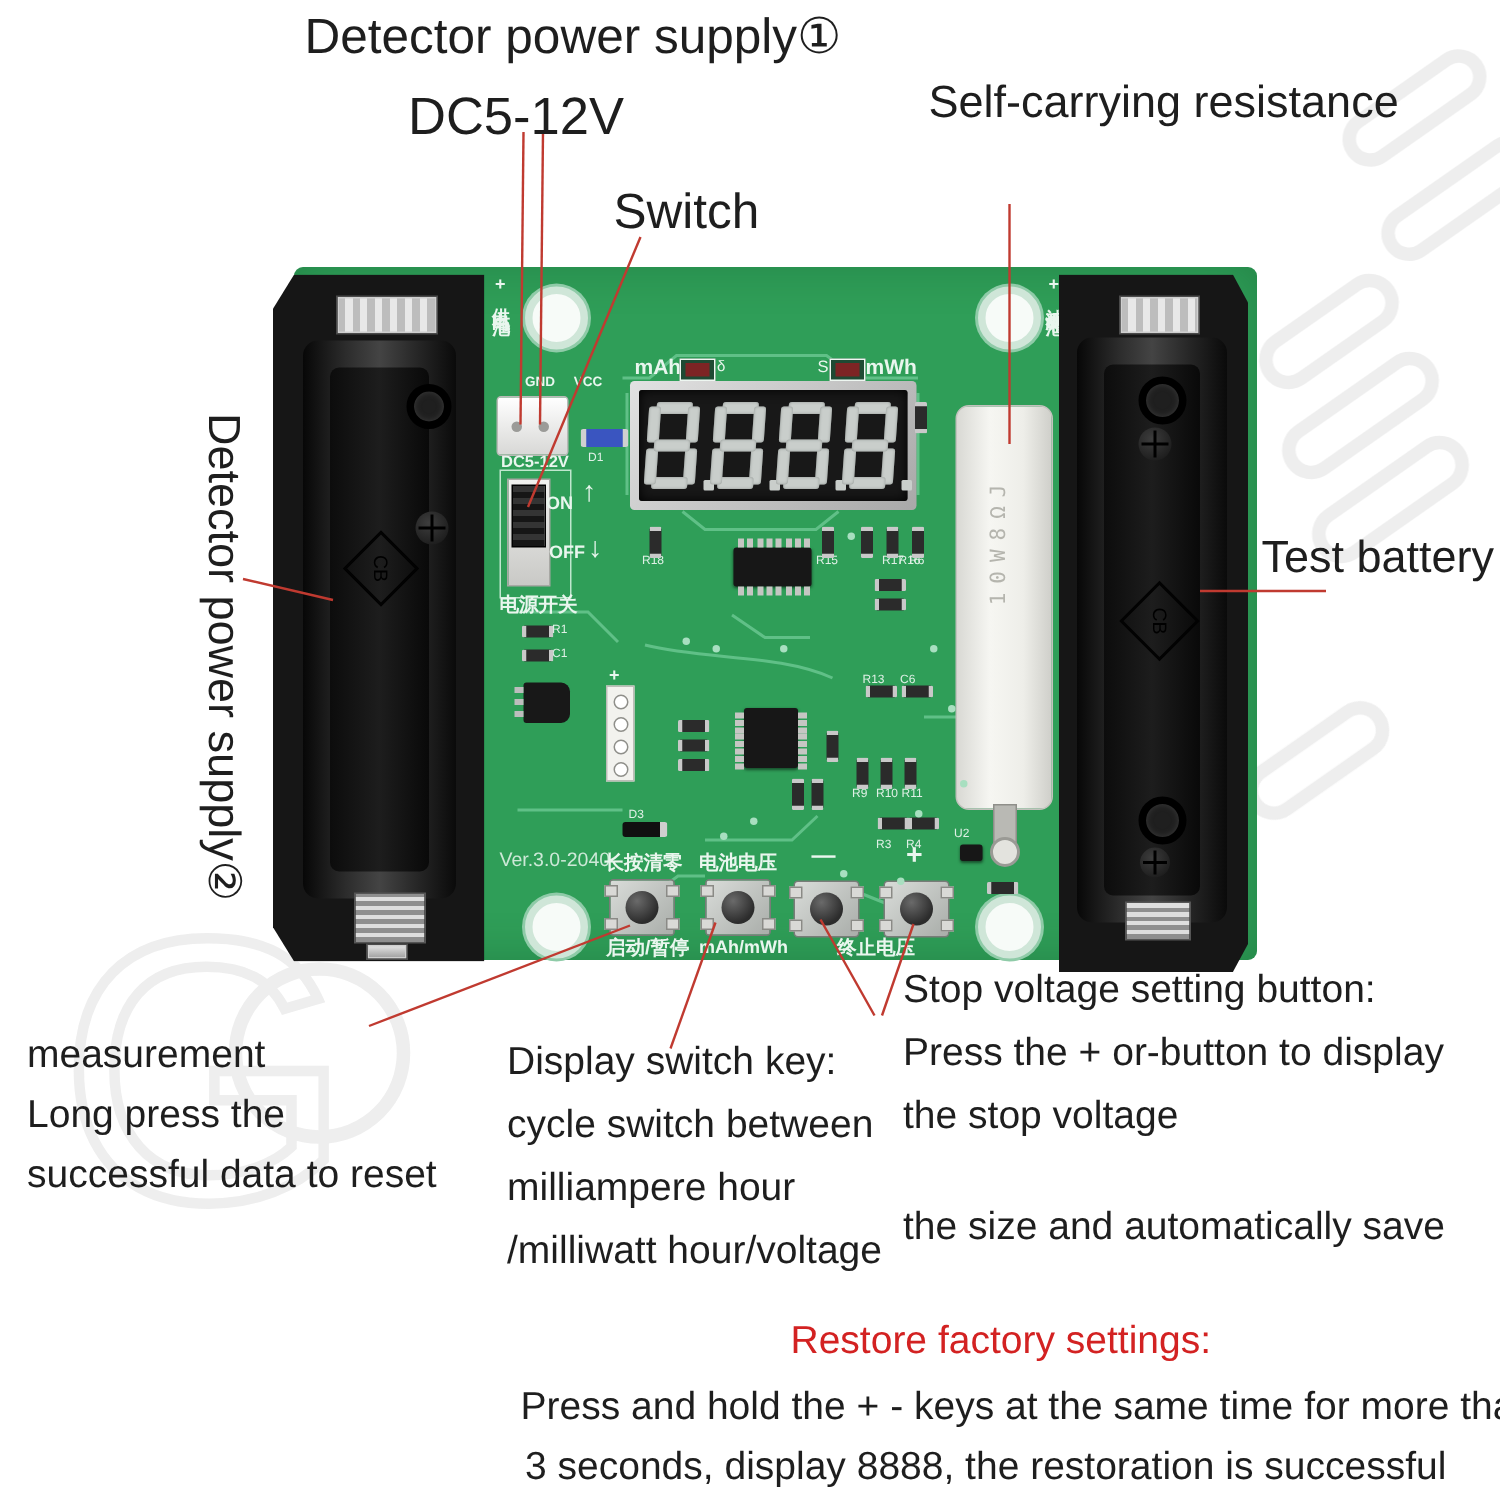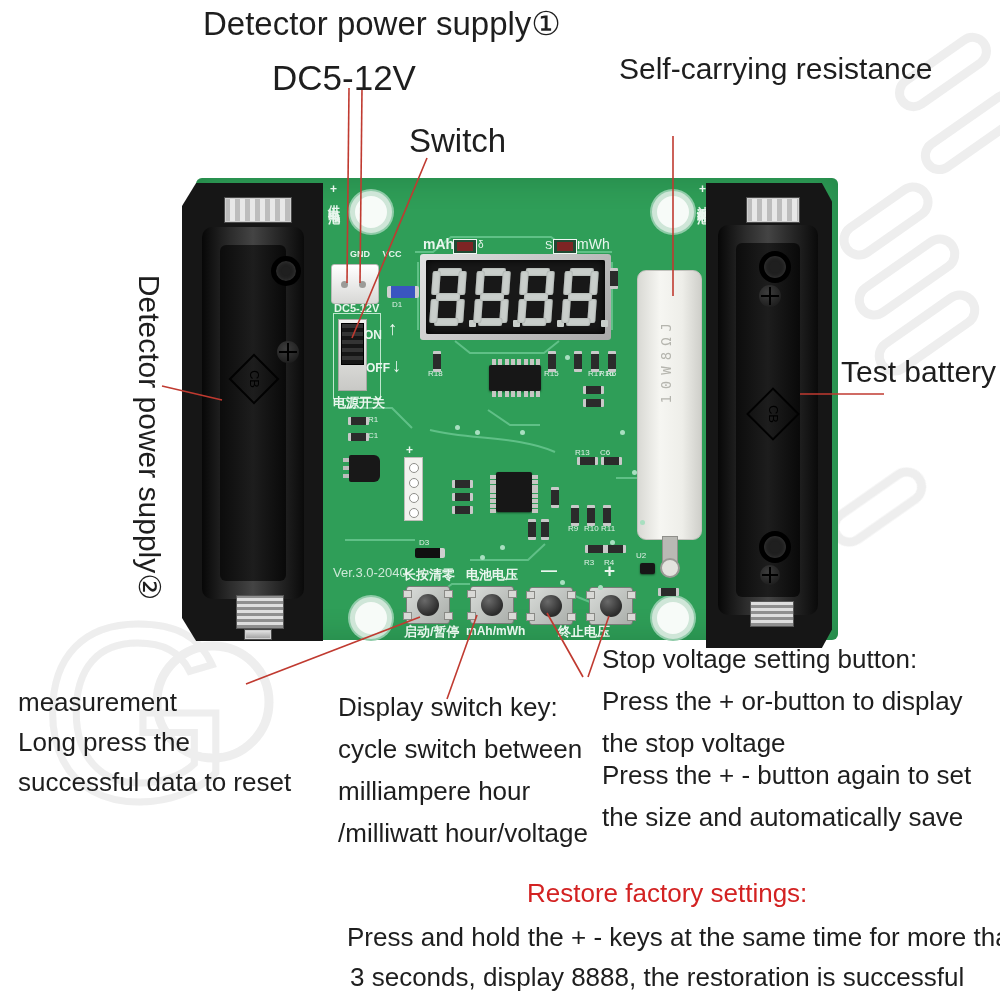--- a/index.html
+++ b/index.html
@@ -149,21 +149,21 @@
 
   <div class="silk" style="left:423px;top:236px;z-index:1;font-size:14px;font-weight:bold">mAh</div>
   <div class="ledbox" style="left:453px;top:239px;width:22px;height:13px;z-index:1">
       <i></i>
     </div>
   <div class="silk" style="left:478px;top:239px;z-index:1;font-size:10px">δ</div>
   <div class="silk" style="left:545px;top:239px;z-index:1;font-size:11px">S</div>
   <div class="ledbox" style="left:553px;top:239px;width:22px;height:13px;z-index:1">
       <i></i>
     </div>
-  <div class="silk" style="left:577px;top:236px;z-index:1;font-size:14px;font-weight:normal">mWh</div>
+  <div class="silk" style="left:577px;top:236px;z-index:1;font-size:14px;font-weight:bold">mWh</div>
   <div id="disp-frame" style="z-index:1"></div>
   <div id="disp" style="z-index:1">
       <div class="digit" style="left: 5px; top: 8px;">
         <i class="seg" style="left: 5px; top: 0px; width: 24px; height: 8px;"></i>
         <i class="seg" style="left: 26px; top: 3px; width: 8px; height: 24px;"></i>
         <i class="seg" style="left: 26px; top: 31px; width: 8px; height: 24px;"></i>
         <i class="seg" style="left: 5px; top: 50px; width: 24px; height: 8px;"></i>
         <i class="seg" style="left: 0px; top: 31px; width: 8px; height: 24px;"></i>
         <i class="seg" style="left: 0px; top: 3px; width: 8px; height: 24px;"></i>
         <i class="seg" style="left: 5px; top: 25px; width: 24px; height: 8px;"></i>
@@ -337,21 +337,20 @@
   <div class="abs" style="left:338px;top:686px;z-index:5">
     <div class="ann" style="position:static;line-height:42px">Display switch key:</div>
     <div class="ann" style="position:static;line-height:42px">cycle switch between</div>
     <div class="ann" style="position:static;line-height:42px">milliampere hour</div>
     <div class="ann" style="position:static;line-height:42px">/milliwatt hour/voltage</div>
   </div>
 
   <div class="ann" style="left:602px;top:686px;z-index:5">Press the + or-button to display</div>
   <div class="ann" style="left:602px;top:644px;z-index:5">Stop voltage setting button:</div>
   <div class="ann" style="left:602px;top:728px;z-index:5">the stop voltage</div>
-  <div class="ann" style="left:602px;top:760px;z-index:5">Press the + - button again to set</div>
   <div class="ann" style="left:602px;top:802px;z-index:5">the size and automatically save</div>
 
   <div class="ann ann-red" style="left:527px;top:878px;z-index:5">Restore factory settings:</div>
   <div class="ann" style="left:347px;top:922px;z-index:5">Press and hold the + - keys at the same time for more than</div>
   <div class="ann" style="left:350px;top:962px;z-index:5">3 seconds, display 8888, the restoration is successful</div>
 
 <i class="smdH" style="left: 583px; top: 386px; z-index: 1;"></i>
     <i class="smdH" style="left: 583px; top: 399px; z-index: 1;"></i>
     <i class="smdH" style="left: 577px; top: 457px; z-index: 1;"></i>
     <i class="smdH" style="left: 601px; top: 457px; z-index: 1;"></i>

